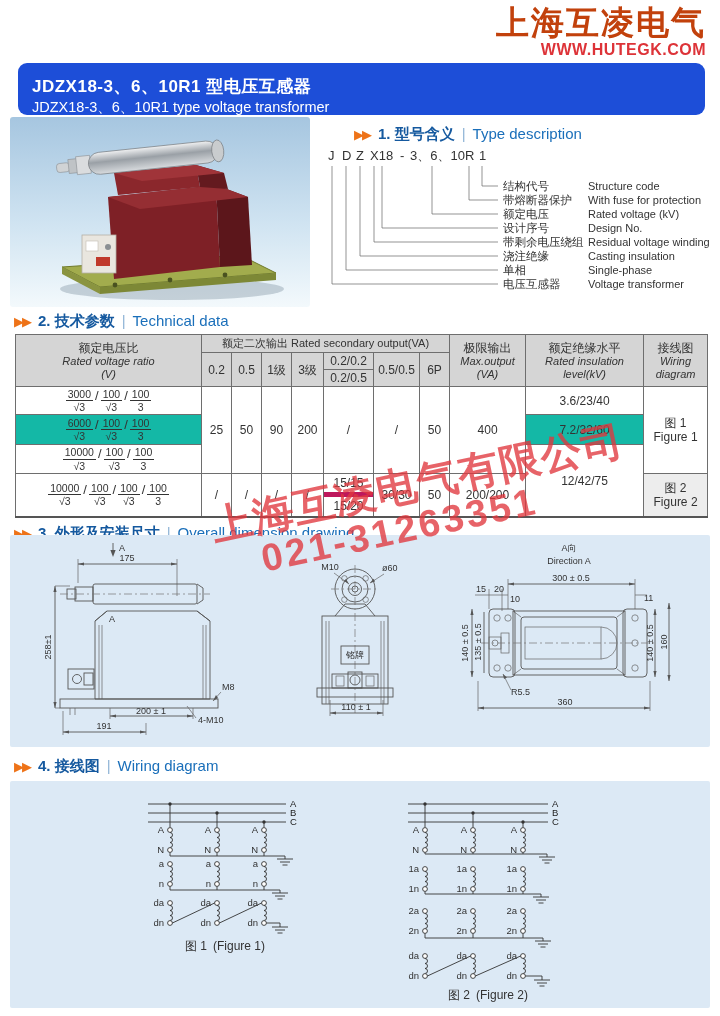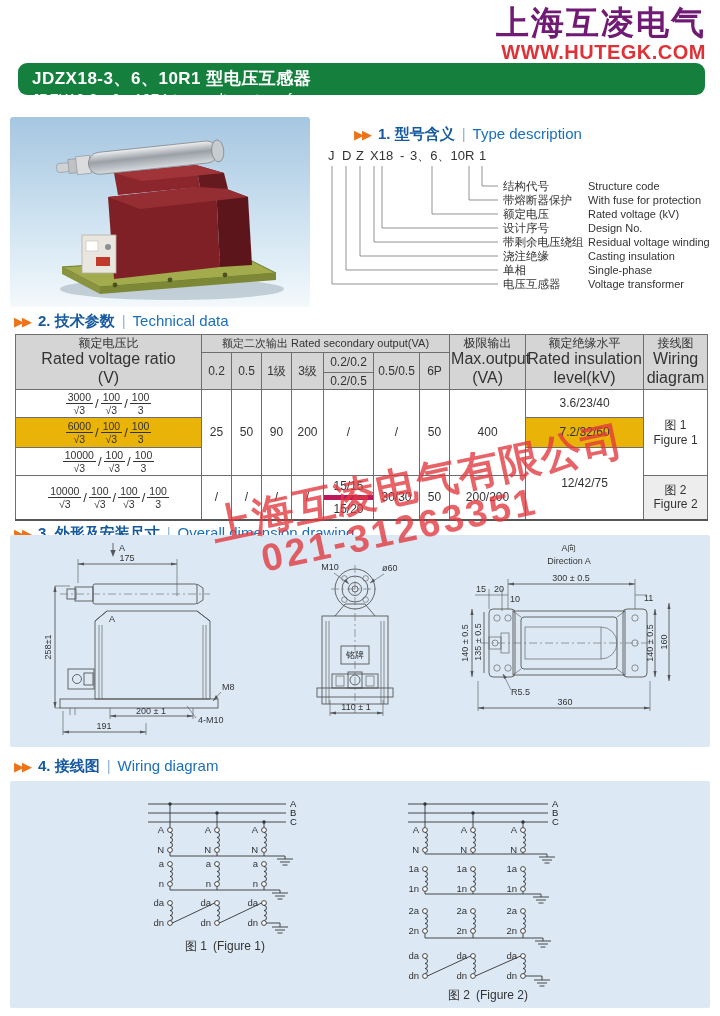--- a/index.html
+++ b/index.html
@@ -2,25 +2,25 @@
 <html><head>
 <meta charset="utf-8">
 <style>
   * { margin:0; padding:0; box-sizing:border-box; }
   html,body { background:#fff; }
   body { font-family:"Liberation Sans","DejaVu Sans",sans-serif; color:#333; }
   .page { position:relative; width:720px; height:1016px; background:#fff; overflow:hidden; margin:0 auto; }
 
   
   .hdr { position:absolute; top:0; left:0; width:720px; height:60px; text-align:right; padding:6px 14px 0 0; }
-  .logo { font-size:33px; font-weight:bold; color:#701a75; letter-spacing:2px; line-height:1.05; }
-  .website { font-size:20px; font-weight:bold; color:#dd3338; letter-spacing:.5px; }
+  .logo { font-size:33px; font-weight:bold; color:#c2410c; letter-spacing:2px; line-height:1.05; }
+  .website { font-size:16px; font-weight:bold; color:#dd3338; letter-spacing:.5px; }
 
   
-  .title-bar { position:absolute; top:63px; left:18px; width:687px; height:32px; background:#15803d; border-radius:9px; color:#fff; padding:4px 14px; }
+  .title-bar { position:absolute; top:63px; left:18px; width:687px; height:52px; background:#1d4ed8; border-radius:9px; color:#fff; padding:12px 14px; }
   .title-bar .t-cn { font-size:17px; font-weight:bold; letter-spacing:.5px; }
   .title-bar .t-en { font-size:14.5px; }
 
   
   .sec-hd { position:absolute; left:14px; font-size:15px; white-space:nowrap; }
   .sec-hd .arr { color:#ee7318; font-size:13px; letter-spacing:-2px; margin-right:8px; }
   .sec-hd .sno, .sec-hd .scn { color:#15599f; font-weight:bold; }
   .sec-hd .sep { color:#8fb4d6; margin:0 7px; font-weight:normal; }
   .sec-hd .sen { color:#1a6fba; }
 
@@ -28,25 +28,25 @@
   .photo { position:absolute; top:117px; left:10px; width:300px; height:190px; }
 
   
   .typediag { position:absolute; top:146px; left:320px; width:392px; height:160px; }
   .typediag text { fill:#333; }
 
   
   table.spec { position:absolute; top:334px; left:15px; width:692px; border-collapse:collapse; table-layout:fixed; font-size:12px; text-align:center; border:1px solid #555; border-bottom:2px solid #555; }
   table.spec th, table.spec td { border:1px solid #6e6e6e; padding:1px 1px; vertical-align:middle; font-weight:normal; line-height:1.18; }
   table.spec thead th { background:#d5d5d5; font-size:12px; }
-  table.spec thead .en { font-size:16px; }
+  table.spec thead .en { font-size:11px;font-style:italic; }
   tr.h1 th { height:18px; } tr.h2 th { height:16px; } tr.h3 th { height:16px; }
   tr.r1 td { height:28px; } tr.r2 td { height:30px; } tr.r3 td { height:26px; } tr.r4 td { height:44px; }
-  td.striped { background:#eab308; }
-  .ratio-cell { display:flex; justify-content:center; align-items:center; gap:1px; }
+  td.striped { background:#14b8a6; }
+  .ratio-cell { display:flex; justify-content:center; align-items:flex-start; gap:1px; }
   .frac { display:inline-block; text-align:center; font-size:10.5px; line-height:1.15; }
   .frac .fn { display:block; border-bottom:1px solid #333; padding:0 2px; }
   .frac .fd { display:block; }
   .sl { font-size:13px; padding:0 1px; }
   .splitcell { padding:0 !important; }
   .splitcell .st { border-bottom:5px solid #be185d; padding:2px 0; }
   .splitcell .sb { padding:2px 0; }
   .figcell { font-size:12px; line-height:1.35; }
   .figcell.g { background:#ededed; }
 

